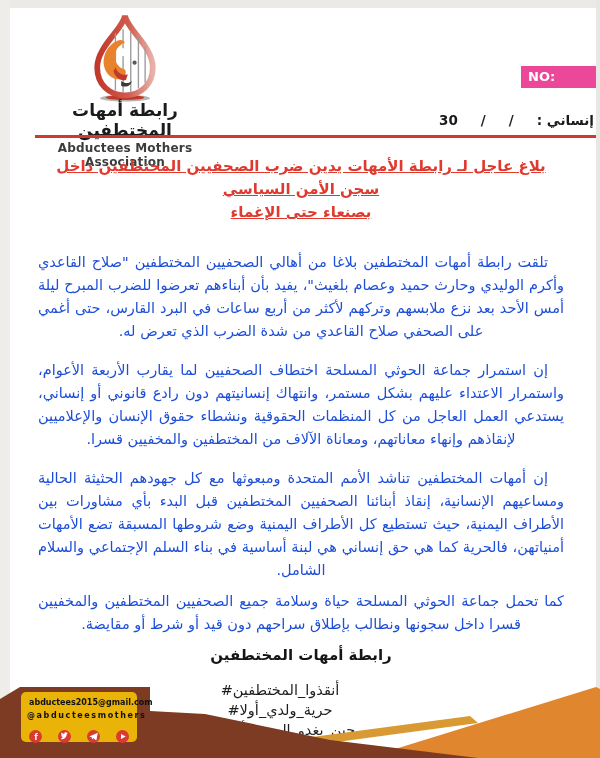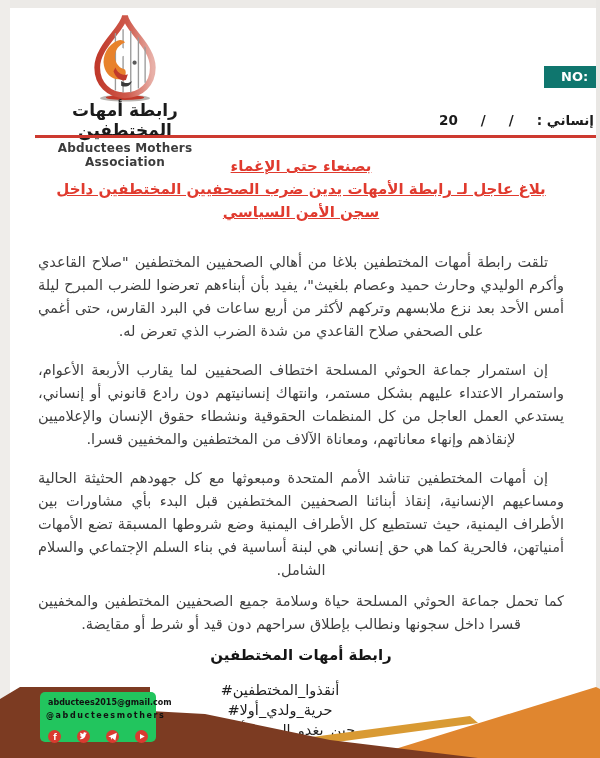--- a/index.html
+++ b/index.html
@@ -14,56 +14,56 @@
   .frame-left{position:absolute;top:0;left:0;width:10px;height:758px;background:#efedea;}
   .frame-right{position:absolute;top:0;right:0;width:4px;height:758px;background:#e9e7e4;}
 
   
   .header{position:relative;height:140px;}
   .logo{position:absolute;left:50px;top:10px;width:150px;text-align:center;}
   .logo svg{display:block;margin:0 auto;}
   .org-ar{font-size:17px;font-weight:bold;color:#1b1b1b;margin-top:-2px;direction:rtl;}
   .org-en{font-size:12px;font-weight:bold;color:#3c3c3c;letter-spacing:.2px;margin-top:1px;}
   .no-badge{
-    position:absolute;top:66px;right:4px;width:52px;height:22px;
-    background:#0f766e;color:#ffffff;font-weight:bold;font-size:13px;
-    line-height:22px;padding-left:17px;box-sizing:border-box;
+    position:absolute;top:66px;right:4px;width:75px;height:22px;
+    background:#ec4899;color:#ffffff;font-weight:bold;font-size:13px;
+    line-height:22px;padding-left:7px;box-sizing:border-box;
   }
   .date-row{
     position:absolute;top:112px;right:6px;direction:rtl;
     display:flex;align-items:center;gap:23px;
     font-size:13.5px;font-weight:bold;color:#1b1b1b;
   }
   .divider{position:absolute;top:135px;left:35px;right:4px;height:3px;background:#cd3a30;}
 
   
   .content{position:relative;padding:0 36px 0 38px;direction:rtl;}
   .title{
     margin:15px 4px 0 4px;text-align:center;
     color:#e03a2e;font-weight:bold;font-size:15px;line-height:23px;
   }
   .title .t-line{text-decoration:underline;}
-  .body-text{margin-top:27px;font-size:14.5px;line-height:23px;color:#404040;}
+  .body-text{margin-top:27px;font-size:14.5px;line-height:23px;color:#1d4ed8;}
   .body-text p{
     margin:0 0 16px 0;text-align:justify;text-align-last:center;
     text-indent:16px;
   }
   .body-text p.flush{text-indent:0;margin-bottom:0;}
   .body-text p.tight{margin-bottom:8px;}
   .signature{margin-top:8px;text-align:center;font-weight:bold;font-size:15px;line-height:22px;color:#151515;}
   .hashtags{
     margin:14px 42px 0 0;direction:ltr;text-align:center;
     font-size:14.5px;line-height:20px;color:#1e1e1e;
   }
 
   
   .footer-band{position:absolute;left:0;bottom:0;width:600px;height:78px;}
   .contact-card{
-    position:absolute;left:40px;top:692px;width:116px;height:50px;
-    background:#22c55e;border-radius:5px;padding:4px 5px 12px 5px;box-sizing:border-box;
+    position:absolute;left:21px;top:692px;width:116px;height:50px;
+    background:#eab308;border-radius:5px;padding:4px 5px 12px 5px;box-sizing:border-box;
   }
   .email-row{display:flex;align-items:center;gap:3px;}
   .email-text{font-size:8px;font-weight:bold;color:#111;white-space:nowrap;}
   .handle-text{font-size:8px;font-weight:bold;color:#111;letter-spacing:1.6px;margin:3px 0 10px 1px;white-space:nowrap;}
   .social-icons{display:flex;justify-content:space-between;padding:0 3px;}
 </style>
 </head>
 <body>
 
 <div class="frame-top"></div>
@@ -111,31 +111,31 @@
   </div>
 
   <div class="no-badge">
     <span>NO:</span>
   </div>
 
   <div class="date-row">
     <span>إنساني :</span>
     <span>/</span>
     <span>/</span>
-    <span>20</span>
+    <span>30</span>
   </div>
 
   <div class="divider"></div>
 </div>
 
 <div class="content">
 
   <div class="title">
+    <div class="t-line">بلاغ عاجل لـ رابطة الأمهات يدين ضرب الصحفيين المختطفين داخل سجن الأمن السياسي</div>
     <div class="t-line">بصنعاء حتى الإغماء</div>
-    <div class="t-line">بلاغ عاجل لـ رابطة الأمهات يدين ضرب الصحفيين المختطفين داخل سجن الأمن السياسي</div>
   </div>
 
   <div class="body-text">
     <p>تلقت رابطة أمهات المختطفين بلاغا من أهالي الصحفيين المختطفين "صلاح القاعدي وأكرم الوليدي وحارث حميد وعصام بلغيث"، يفيد بأن أبناءهم تعرضوا للضرب المبرح ليلة أمس الأحد بعد نزع ملابسهم وتركهم لأكثر من أربع ساعات في البرد القارس، حتى أغمي على الصحفي صلاح القاعدي من شدة الضرب الذي تعرض له.</p>
     <p>إن استمرار جماعة الحوثي المسلحة اختطاف الصحفيين لما يقارب الأربعة الأعوام، واستمرار الاعتداء عليهم بشكل مستمر، وانتهاك إنسانيتهم دون رادع قانوني أو إنساني، يستدعي العمل العاجل من كل المنظمات الحقوقية ونشطاء حقوق الإنسان والإعلاميين لإنقاذهم وإنهاء معاناتهم، ومعاناة الآلاف من المختطفين والمخفيين قسرا.</p>
     <p class="tight">إن أمهات المختطفين تناشد الأمم المتحدة ومبعوثها مع كل جهودهم الحثيثة الحالية ومساعيهم الإنسانية، إنقاذ أبنائنا الصحفيين المختطفين قبل البدء بأي مشاورات بين الأطراف اليمنية، حيث تستطيع كل الأطراف اليمنية وضع شروطها المسبقة تضع الأمهات أمنياتهن، فالحرية كما هي حق إنساني هي لبنة أساسية في بناء السلم الإجتماعي والسلام الشامل.</p>
     <p class="flush">كما تحمل جماعة الحوثي المسلحة حياة وسلامة جميع الصحفيين المختطفين والمخفيين قسرا داخل سجونها ونطالب بإطلاق سراحهم دون قيد أو شرط أو مقايضة.</p>
   </div>
 
   <div class="signature">

